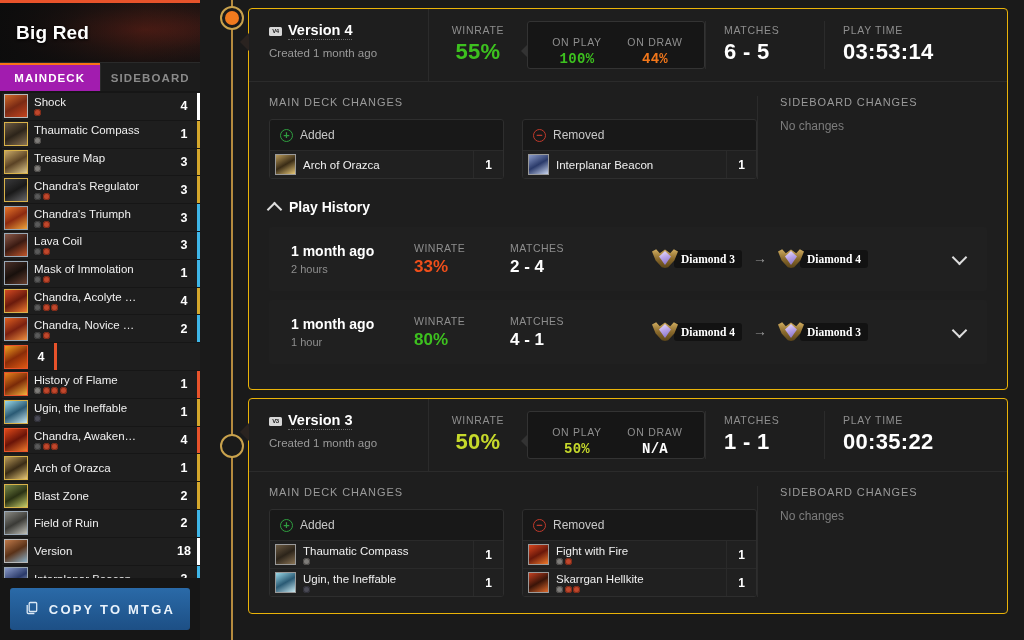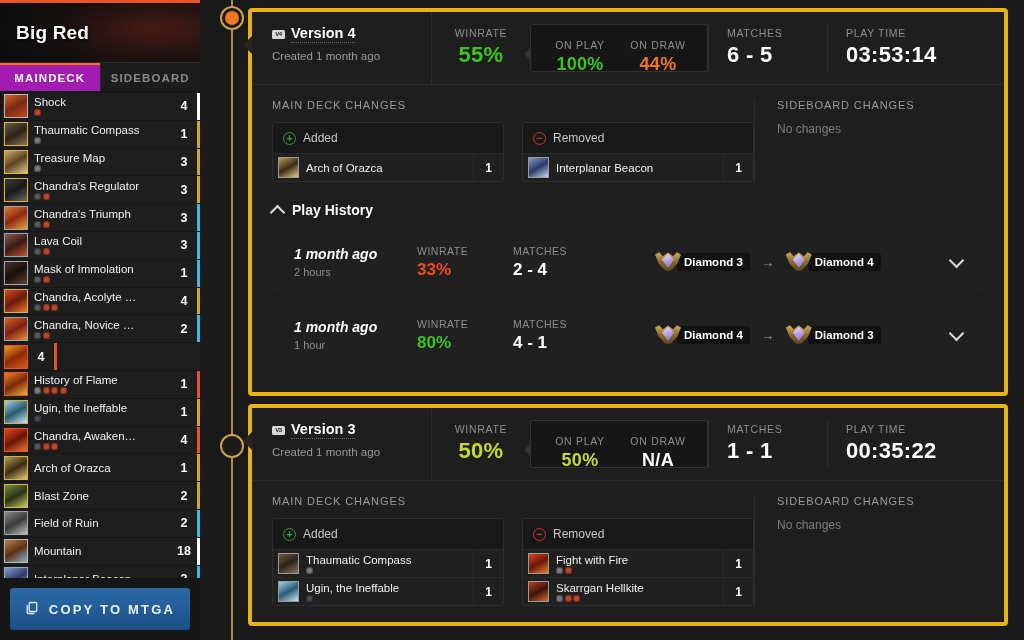--- a/index.html
+++ b/index.html
@@ -108,21 +108,21 @@
   .tl-dot.filled:after{ content:""; position:absolute; left:3px; top:3px; width:14px; height:14px;
            border-radius:50%; background:#f07a1e; }
 
   
   .main{
     flex:1; height:640px; overflow:hidden;
     background:#1a1a1a; padding-left:48px; position:relative;
   }
   .version-card{
     position:relative; margin:8px 16px 0 0;
-    background:#1e1e1e; border:4px solid #eab308; border-radius:4px;
+    background:#1e1e1e; border:1px solid #eab308; border-radius:4px;
   }
   .version-card:before{
     content:""; position:absolute; left:-9px; top:24px;
     width:0;height:0; border-top:9px solid transparent;
     border-bottom:9px solid transparent; border-right:9px solid #2a2320;
   }
   .vc-header{ display:flex; height:73px; border-bottom:1px solid #2b2b2b; }
   .vc-ident{ width:180px; padding:13px 0 0 20px; border-right:1px solid #2b2b2b; }
   .vc-ver{ display:flex; align-items:center; gap:6px; }
   .vc-ver-name{ font-size:14.5px; font-weight:bold; color:#fff; border-bottom:1px dotted #6a6a6a; padding-bottom:1px;}
@@ -139,21 +139,21 @@
   .vc-splitbox{
     margin:12px 0 12px 0; background:#161616; border:1px solid #333;
     border-radius:3px; display:flex; position:relative; padding:0 10px;
   }
   .vc-splitbox:before{
     content:""; position:absolute; left:-7px; top:22px;
     width:0;height:0;border-top:7px solid transparent;
     border-bottom:7px solid transparent;border-right:7px solid #333;
   }
   .split-cell{ width:78px; padding-top:14px; text-align:center; }
-  .split-cell .stat-val{ font-size:18px; }
+  .split-cell .stat-val{ font-size:14px;font-family:Liberation Mono, monospace; }
   .vc-sep{ width:1px; background:#2b2b2b; margin:12px 0; }
   .vc-matches{ width:118px; }
   .vc-playtime{ flex:1; }
   .vc-matches .stat-lab,.vc-playtime .stat-lab{ text-align:left; width:100%; padding-left:18px;}
   .vc-matches .stat-val,.vc-playtime .stat-val{ text-align:left; width:100%; padding-left:18px;}
   .green{ color:#3dc11f; } .yellow{ color:#c6d92b; }
   .orange{ color:#f0761a; } .red{ color:#f04e1a; } .white{ color:#fff; }
 
   .vc-body{ display:flex; padding:14px 0 16px 0; }
   .changes-col{ flex:1; padding-left:20px; }
@@ -176,26 +176,26 @@
   .hist-wrap{ padding:4px 20px 16px 20px; }
   .hist-title{ display:flex; align-items:center; gap:9px; font-size:14px; font-weight:bold; color:#fff; margin-bottom:12px; cursor:pointer;}
   .chev{ display:inline-block; width:11px; height:11px; border-left:2px solid #ddd; border-top:2px solid #ddd; }
   .chev.up{ transform:rotate(45deg); margin-top:4px;}
   .chev.down{ transform:rotate(-135deg); margin-bottom:4px;}
   .hist-row{
     display:flex; align-items:center; height:64px; background:#202020;
     border-radius:3px; margin-bottom:9px; cursor:pointer;
   }
   .h-when{ width:145px; padding-left:22px; }
-  .h-when-main{ font-size:14px; font-weight:bold; color:#fff;font-style:italic; }
+  .h-when-main{ font-size:14px; font-weight:bold; color:#fff; }
   .h-when-sub{ font-size:11px; color:#8e8e8e; margin-top:4px; }
   .h-stat{ width:96px; }
   .h-lab{ font-size:10.5px; color:#8e8e8e; letter-spacing:.5px; }
   .h-val{ font-size:17px; font-weight:bold; margin-top:3px; }
-  .h-ranks{ flex:1; display:flex; align-items:center; gap:11px; padding-left:46px; }
+  .h-ranks{ flex:1; display:flex; align-items:center; gap:11px; padding-left:46px;font-family:Liberation Serif, serif; }
   .rank{ display:flex; align-items:center; }
   .rank-ico{ width:26px; height:26px; position:relative; flex:0 0 26px; }
   .rank-ico .wing{
     position:absolute; inset:2px 0 0 0; height:20px;
     background:linear-gradient(180deg,#d9b566 0%,#8a6a2c 55%,#5a4419 100%);
     clip-path:polygon(0% 18%,16% 6%,30% 26%,50% 8%,70% 26%,84% 6%,100% 18%,86% 62%,62% 96%,50% 100%,38% 96%,14% 62%);
   }
   .rank-ico .gem{
     position:absolute; left:7px; top:5px; width:12px; height:14px;
     background:linear-gradient(160deg,#efe6ff 0%,#b9a4e8 45%,#7e6bc4 100%);
@@ -393,21 +393,21 @@
           <div class="card-art r-uncommon" style="background-image:linear-gradient(150deg,#8a8a84,#3a3a36,#c2c2ba)"></div>
           <div class="card-mid">
             <div class="card-name">Field of Ruin</div>
           </div>
           <div class="card-qty">2</div>
           <div class="rar-bar rb-uncommon"></div>
         </div>
         <div class="card-row">
           <div class="card-art r-common" style="background-image:linear-gradient(150deg,#c07a4a,#5a3218,#8ab0c8)"></div>
           <div class="card-mid">
-            <div class="card-name">Mountain</div>
+            <div class="card-name">Version</div>
           </div>
           <div class="card-qty">18</div>
           <div class="rar-bar rb-common"></div>
         </div>
         <div class="card-row">
           <div class="card-art r-uncommon" style="background-image:linear-gradient(150deg,#8a9ac8,#2a3a6a,#c8d4ee)"></div>
           <div class="card-mid">
             <div class="card-name">Interplanar Beacon</div>
           </div>
           <div class="card-qty">3</div>

